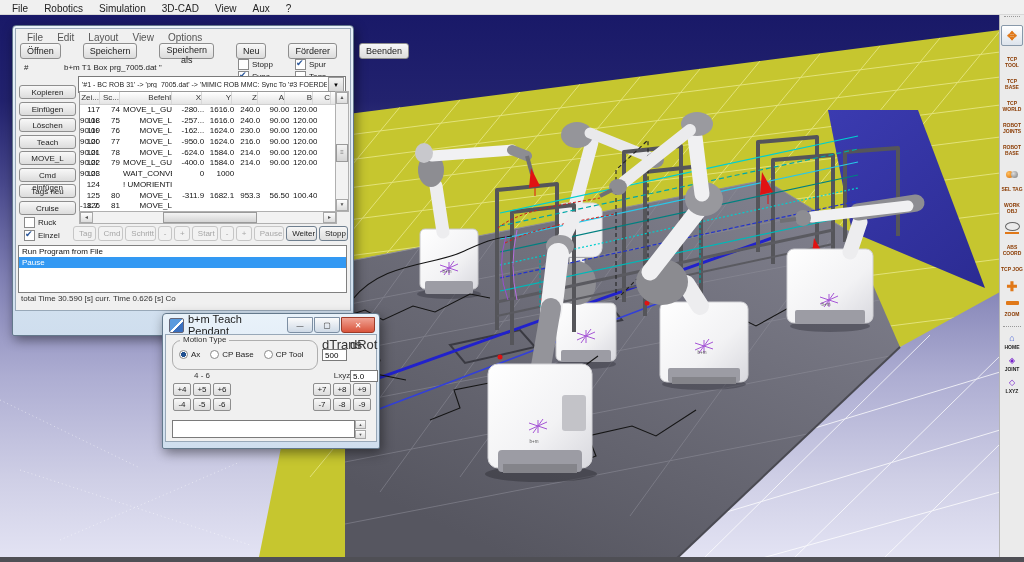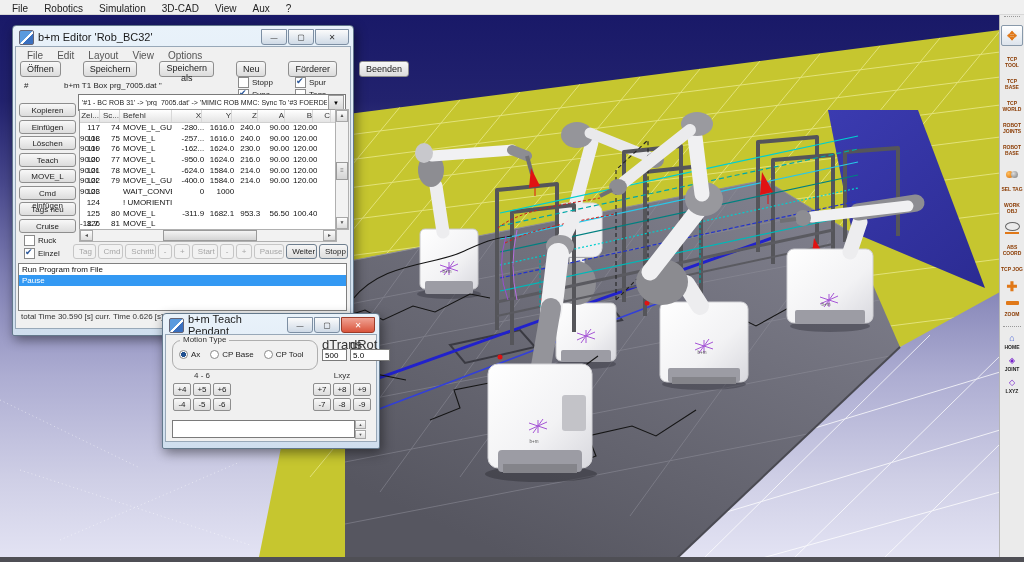--- a/index.html
+++ b/index.html
@@ -55,21 +55,21 @@
   .e-combo .ca{width:14px;height:13px;margin:0 1px;background:linear-gradient(#f4f4f4,#d8d8d8);
                border:1px solid #9a9a9a;font-size:6px;display:flex;align-items:center;justify-content:center}
   .e-side{position:absolute;left:3px;top:56px;width:57px}
   .e-side .btn{display:block;width:100%;height:14px;margin-bottom:2.5px;font-size:8px;line-height:12px}
   .e-cbruck{position:absolute;left:8px;top:188px}
   .e-cbeinzel{position:absolute;left:8px;top:201px}
   .e-table{position:absolute;left:63px;top:62px;width:255px;height:119px;border:1px solid #9a9a9a;background:#fff;overflow:hidden}
   .cells span{display:inline-block;overflow:hidden;white-space:nowrap;vertical-align:top;box-sizing:border-box}
   .cells span:nth-child(1){width:20px;text-align:right}
   .cells span:nth-child(2){width:20px;text-align:right}
-  .cells span:nth-child(3){width:52px;text-align:left;padding-left:3px}
+  .cells span:nth-child(3){width:52px;text-align:right;padding-left:3px}
   .cells span:nth-child(4){width:30px;text-align:right}
   .cells span:nth-child(5){width:30px;text-align:right}
   .cells span:nth-child(6){width:26px;text-align:right}
   .cells span:nth-child(7){width:27px;text-align:right}
   .cells span:nth-child(8){width:28px;text-align:right}
   .cells span:nth-child(9){width:18px;text-align:right}
   .thead{height:12px;background:linear-gradient(#ffffff,#e4e4e4);border-bottom:1px solid #d0d0d0;
          font-size:8px;color:#333;line-height:12px}
   .thead span{border-right:1px solid #d8d8d8}
   .tbody{height:106px;overflow:hidden}
@@ -373,29 +373,20 @@
     <use href="#pstar" transform="translate(538,426)"></use>
     <text x="534" y="443" class="rlogo">b+m</text>
   </g>
 </svg>
 
 <div class="mbar">
   <span><span class="mitem">File</span><span class="mitem">Robotics</span><span class="mitem">Simulation</span><span class="mitem">3D-CAD</span><span class="mitem">View</span><span class="mitem">Aux</span><span class="mitem">?</span></span>
 </div>
 
 <div class="win" id="editor">
-  <div class="titlebar">
-    <span class="wicon"></span>
-    <span>b+m Editor 'Rob_BC32'</span>
-    <span class="caps">
-      <span class="cap cap-min"></span>
-      <span class="cap cap-max"></span>
-      <span class="cap close cap-close"></span>
-    </span>
-  </div>
   <div class="client">
     <div class="e-menu">
       <span><span class="mitem">File</span><span class="mitem">Edit</span><span class="mitem">Layout</span><span class="mitem">View</span><span class="mitem">Options</span></span>
     </div>
     <div class="e-btnrow">
       <span style="display:flex;flex:1;gap:22px">
           <button class="btn">Öffnen</button>
           <button class="btn">Speichern</button>
           <button class="btn">Speichern als</button>
           <button class="btn">Neu</button>
@@ -555,21 +546,21 @@
           </label>
         <label class="rad">
           <span class="rb"></span>
             <span>CP Tool</span>
           </label>
       </div>
     </div>
     <span class="p-dt" style="left:156px">dTrans</span>
     <span class="p-dt" style="left:184px">dRot</span>
     <input class="pinput" style="left: 156px; width: 25px;" value="500">
-    <input class="pinput" style="left: 184px; width: 40px;" value="5.0">
+    <input class="pinput" style="left: 184px; width: 28px; margin-top: 21px;" value="5.0">
     <div class="p-jogs">
       <div class="jgrp">
         <div class="jlabel">4 - 6</div>
         <div class="jrow">
             <button class="jbtn">+4</button>
             <button class="jbtn">+5</button>
             <button class="jbtn">+6</button>
           </div>
         <div class="jrow">
             <button class="jbtn">-4</button>

